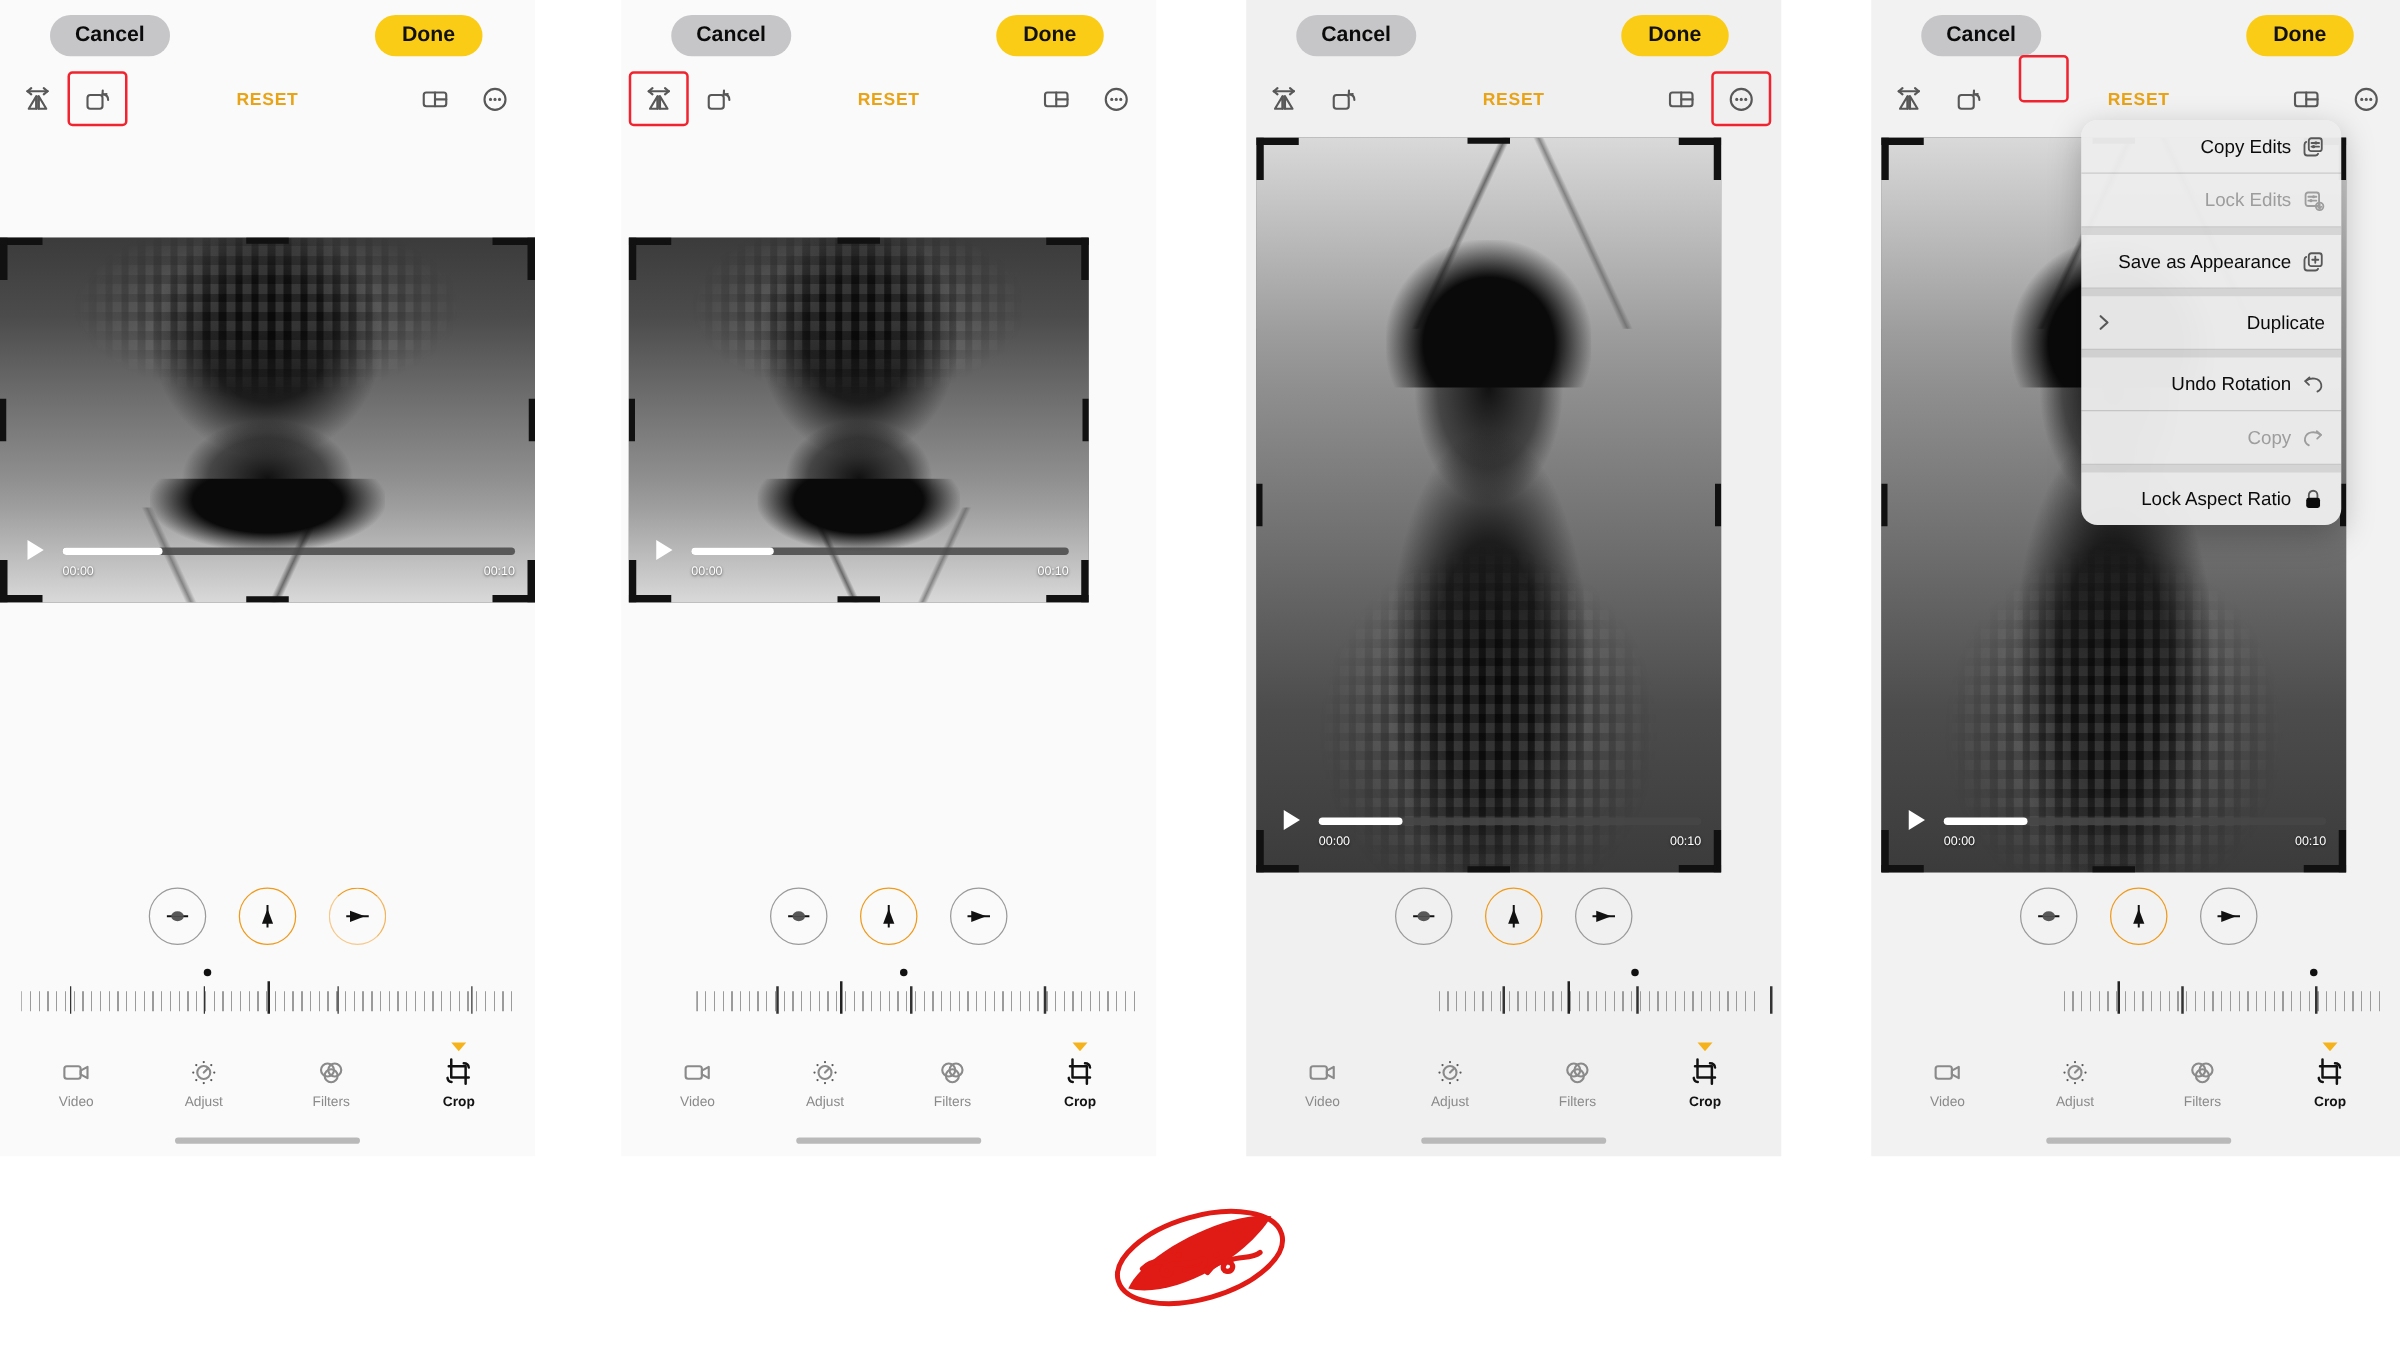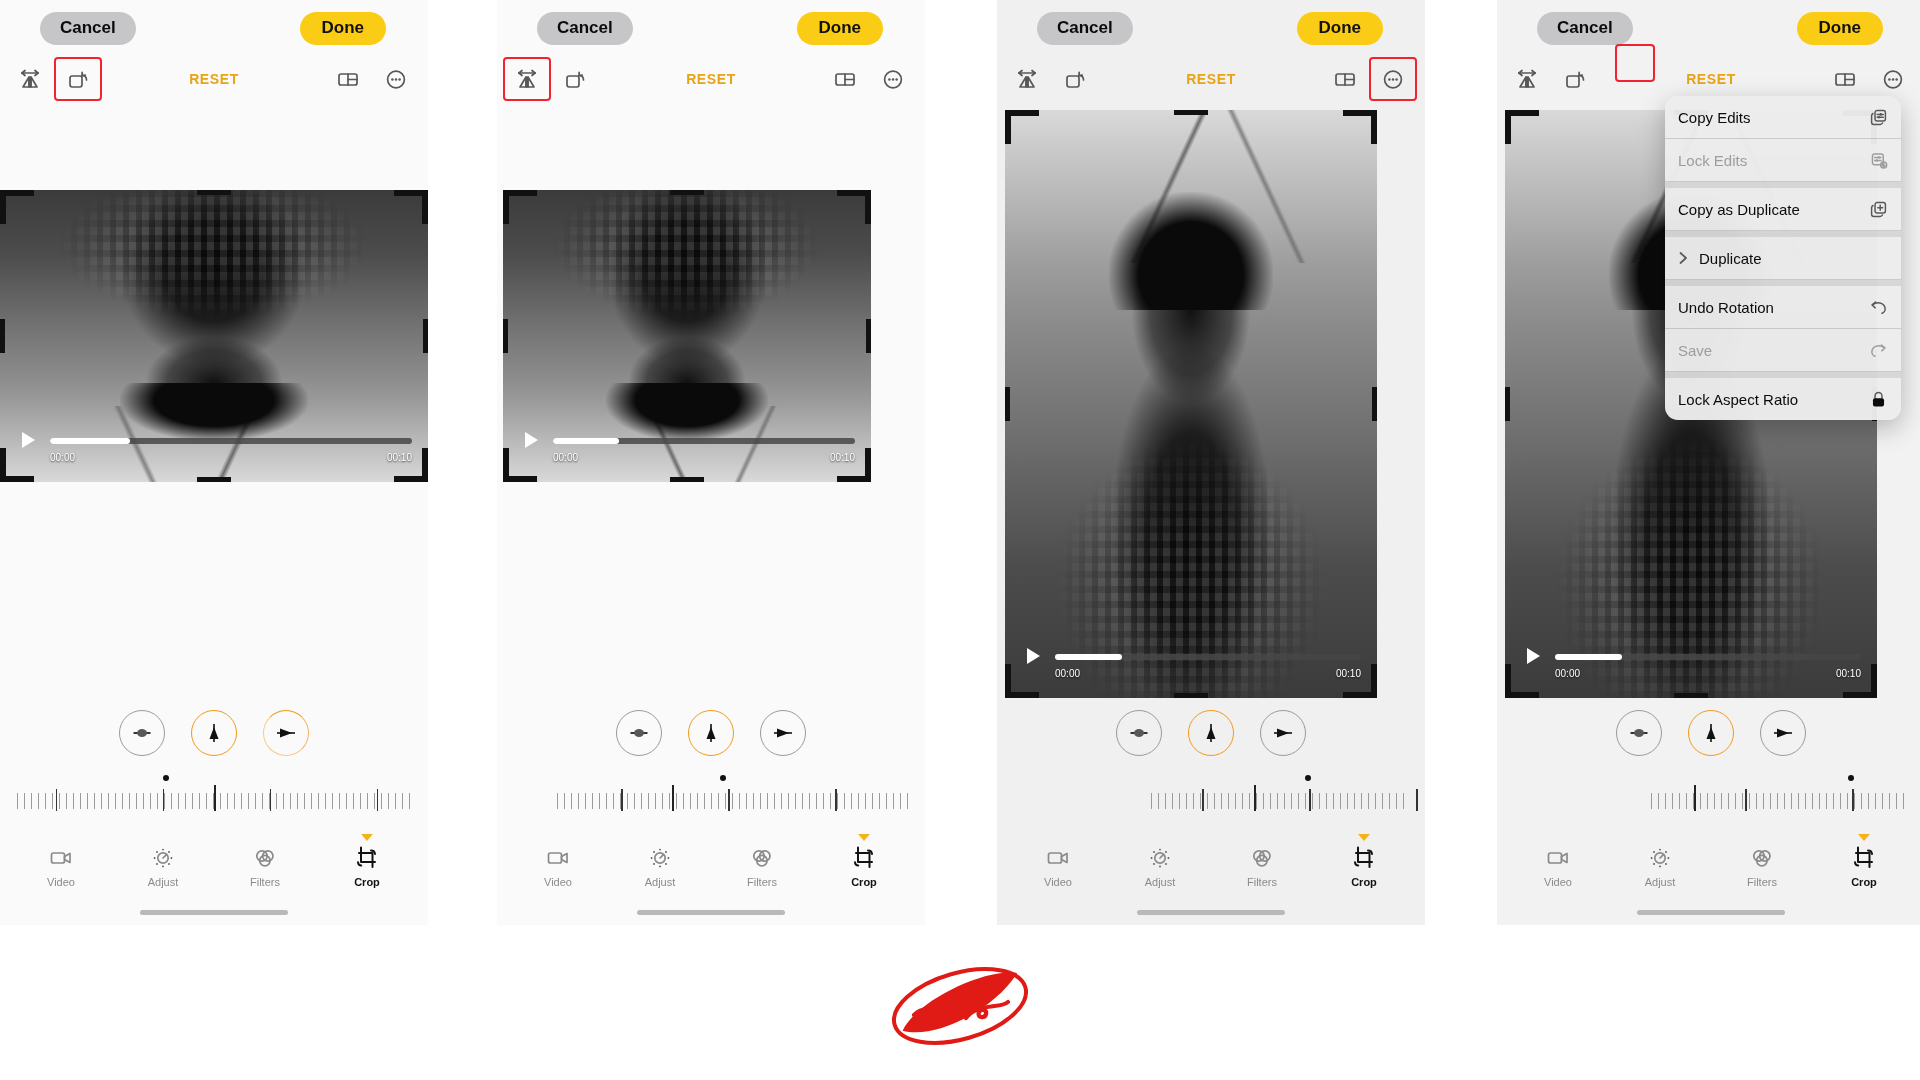--- a/index.html
+++ b/index.html
@@ -210,26 +210,27 @@
     border-right:6px solid transparent;border-top:7px solid #f5b21a;
   }
   .homebar{
     position:absolute;bottom:10px;left:50%;transform:translateX(-50%);
     width:148px;height:5px;border-radius:3px;background:#b9b9b9;
   }
 
   
   .ctxmenu{
     position:absolute;
-    width:236px;
+    width:208px;
     background:rgba(236,236,236,.97);
     border-radius:13px;
     box-shadow:0 8px 26px rgba(0,0,0,.26);
     overflow:hidden;
     z-index:40;
+    text-align:right;
   }
   .mi{
     height:42px;display:flex;align-items:center;
     padding:0 13px;gap:8px;cursor:pointer;
     border-bottom:.7px solid rgba(0,0,0,.14);
     position:relative;
   }
   .mi:last-child{border-bottom:none;}
   .mi .mlbl{flex:1;font-size:15px;color:#0b0b0b;}
   .mi.dim .mlbl{color:#9d9d9d;}
@@ -1004,21 +1005,21 @@
               <circle cx="11.4" cy="7.4" r="1.4"></circle>
               <circle cx="9" cy="11" r="1.4"></circle>
             </g>
           </svg>
       </span>
     </div>
 
     <div class="sep"></div>
 
     <div class="mi">
-      <span class="mlbl">Copy as Duplicate</span>
+      <span class="mlbl">Save as Appearance</span>
       <span>
         <svg width="19" height="19" viewBox="0 0 22 22">
             <g class="ic" stroke="#0b0b0b" stroke-width="1.4">
           <rect x="7" y="3" width="12" height="12" rx="2.3"></rect>
           <path d="M4.6 6.4 C3.6 6.9 3 7.9 3 9 L3 16.5 C3 18 4 19 5.5 19 L13 19 C14.1 19 15.1 18.4 15.6 17.4"></path>
           <path d="M13 6.2 L13 11.8"></path>
               <path d="M10.2 9 L15.8 9"></path>
         </g>
           </svg>
       </span>
@@ -1043,21 +1044,21 @@
         <svg width="19" height="19" viewBox="0 0 22 22">
             <g class="ic" stroke="#0b0b0b" stroke-width="1.5">
           <path d="M4 8 C9 4 17 5 18.5 11 C19.3 14.5 17 17 15 17.6"></path>
           <path d="M7.6 4.6 L3.6 8 L7.2 11.4"></path>
         </g>
           </svg>
       </span>
     </div>
 
     <div class="mi dim">
-      <span class="mlbl">Save</span>
+      <span class="mlbl">Copy</span>
       <span>
         <svg width="19" height="19" viewBox="0 0 22 22">
             <g class="ic" stroke="#9d9d9d" stroke-width="1.5">
           <path d="M18 8 C13 4 5 5 3.5 11 C2.7 14.5 5 17 7 17.6"></path>
           <path d="M14.4 4.6 L18.4 8 L14.8 11.4"></path>
         </g>
           </svg>
       </span>
     </div>
 

